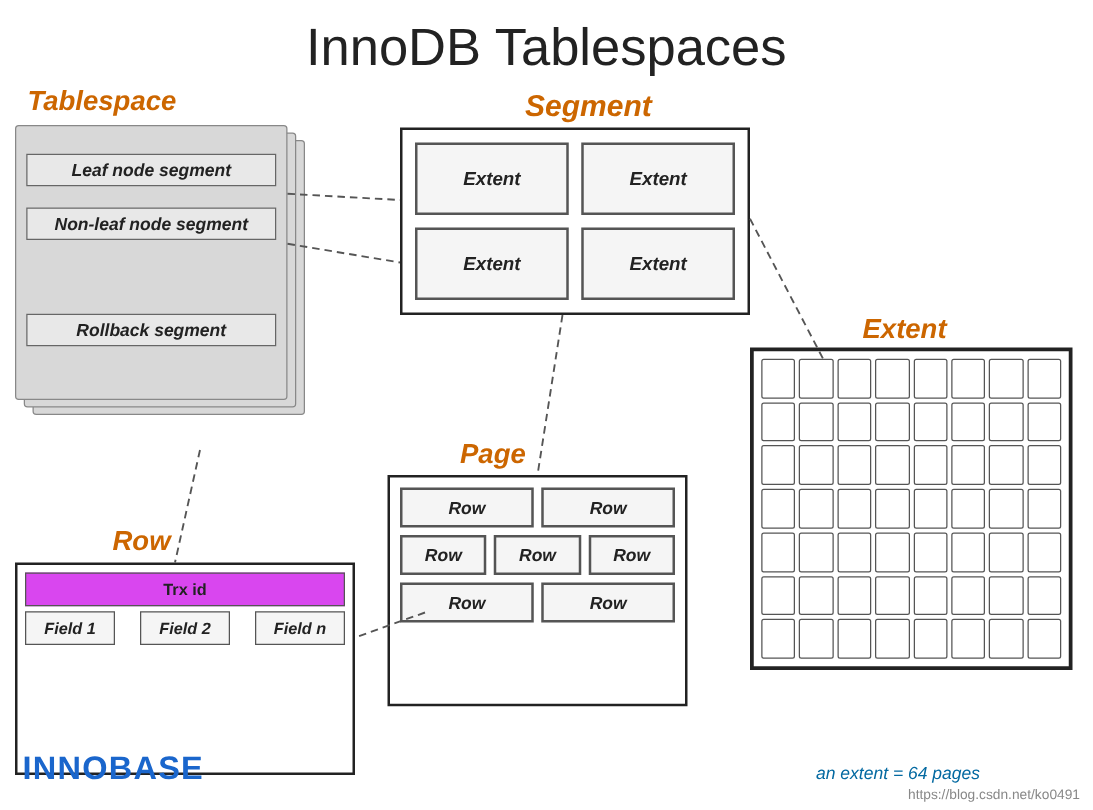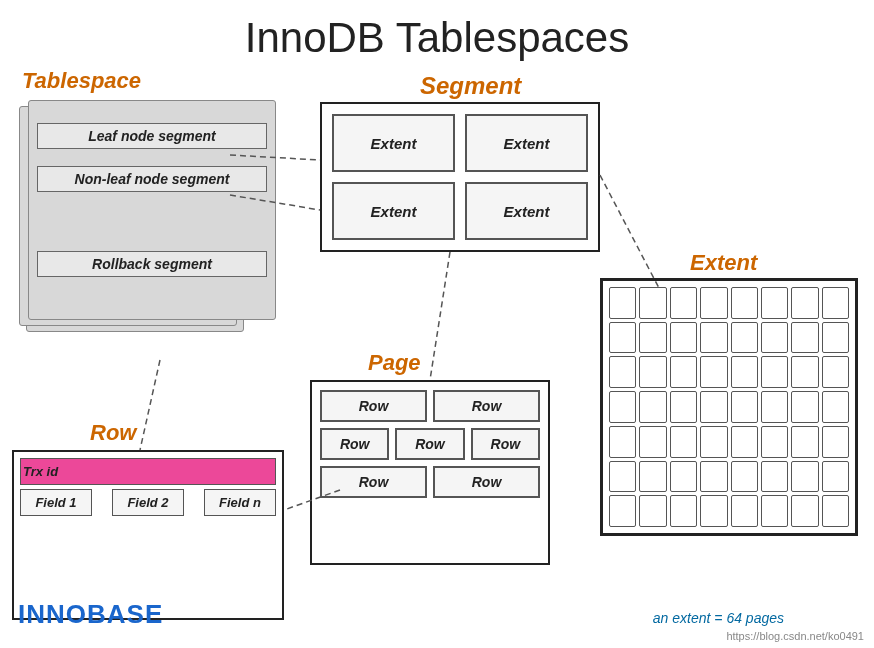--- a/index.html
+++ b/index.html
@@ -51,22 +51,22 @@
 
     .stack-page.back2 {
       top: 12px; left: 14px;
       width: 218px; height: 220px;
     }
     .stack-page.back1 {
       top: 6px; left: 7px;
       width: 218px; height: 220px;
     }
     .stack-page.front {
-      top: 0; left: 16px;
-      width: 248px; height: 220px;
+      top: 0; left: 0;
+      width: 218px; height: 220px;
     }
 
     .stack-page.front .segment-label {
       position: absolute;
       top: 22px; left: 8px; right: 8px;
       text-align: center;
       font-size: 14px;
       font-weight: bold;
       font-style: italic;
       color: #222;
@@ -230,25 +230,24 @@
       left: 12px;
       width: 272px;
       height: 170px;
       border: 2.5px solid #222;
       background: #fff;
       padding: 6px;
     }
 
     .row-field {
       border: 1.5px solid #555;
-      background: #ec4899;
-      text-align: left;
+      background: #d946ef;
+      text-align: center;
       font-size: 13px;
       font-weight: bold;
-      font-style: italic;
       color: #222;
       padding: 5px 2px;
       margin-bottom: 4px;
     }
 
     .row-fields-row {
       display: flex;
       gap: 20px;
       margin-top: 2px;
     }

